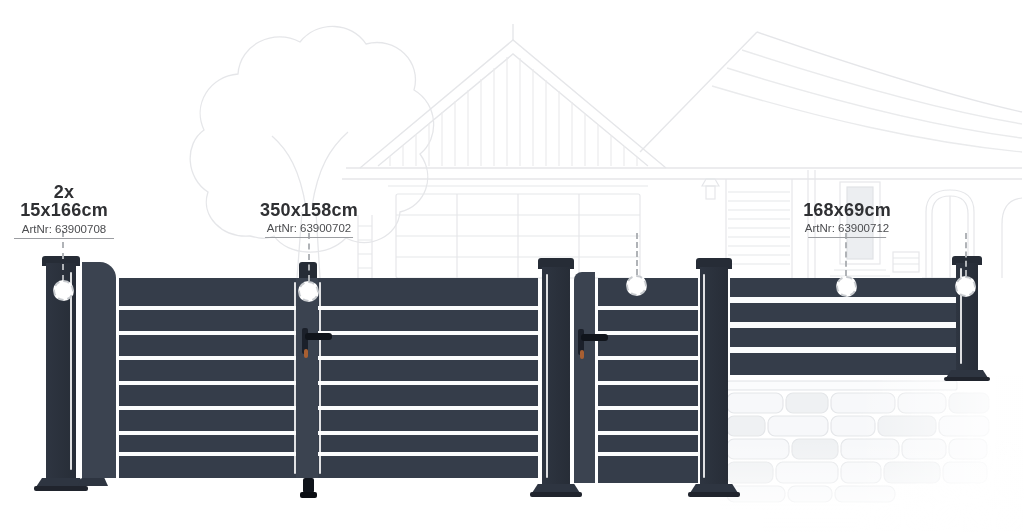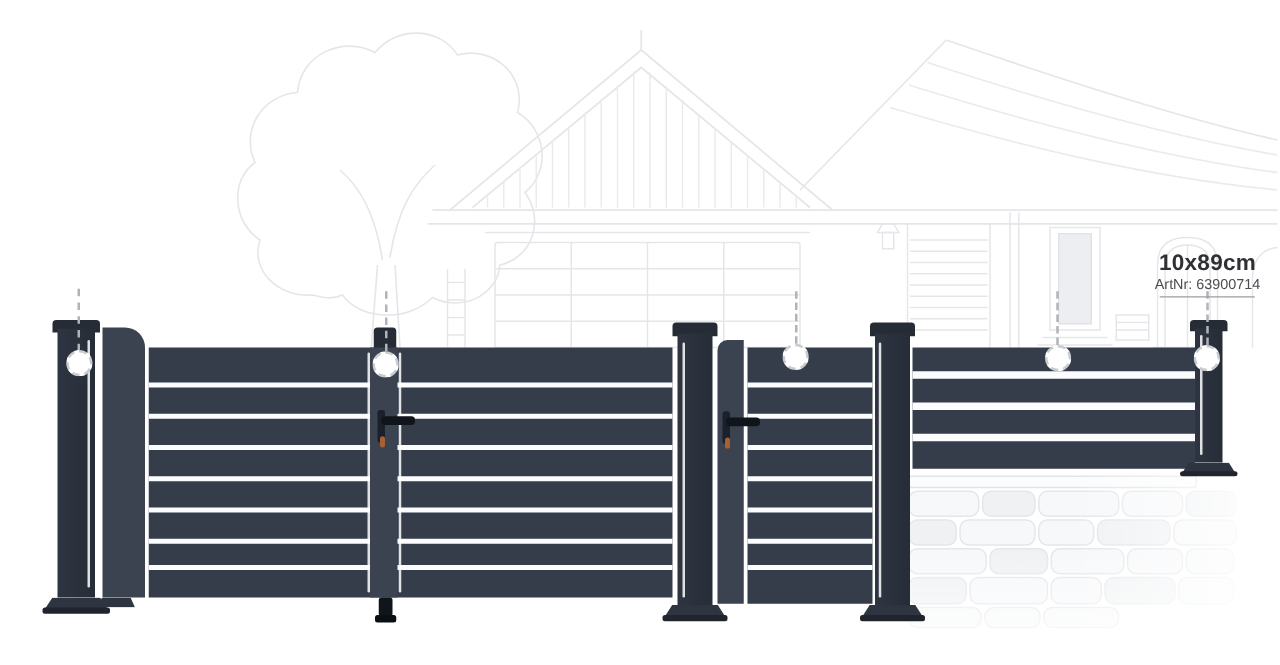--- a/index.html
+++ b/index.html
@@ -186,24 +186,35 @@
     <div class="gap" style="top:44px;height:6px;"></div>
     <div class="gap" style="top:69px;height:6px;"></div>
   </div>
 
   <div class="cap" style="left:952px;top:256px;width:30px;height:9px;"></div>
   <div class="post" style="left:956px;top:263px;width:22px;height:107px;"></div>
   <div class="hl" style="left:960px;top:268px;height:96px;"></div>
   <div class="flare" style="left:946px;top:370px;width:42px;height:8px;"></div>
   <div class="plate" style="left:944px;top:377px;width:46px;height:4px;"></div>
 
-  <div class="callout" style="left:966px;top:201px;">
-    <div class="dim">10x89cm</div>
-    <div class="artnr">ArtNr: 63900714</div>
-    <div class="rule" style="width:76px;"></div>
+  <div class="callout" style="left:64px;top:183px;">
+    <div class="qty">2x</div>
+    <div class="dim">15x166cm</div>
+    <div class="artnr">ArtNr: 63900708</div>
+    <div class="rule" style="width:100px;"></div>
+  </div>
+  <div class="callout" style="left:309px;top:201px;">
+    <div class="dim">350x158cm</div>
+    <div class="artnr">ArtNr: 63900702</div>
+    <div class="rule" style="width:88px;"></div>
+  </div>
+  <div class="callout" style="left:847px;top:201px;">
+    <div class="dim">168x69cm</div>
+    <div class="artnr">ArtNr: 63900712</div>
+    <div class="rule" style="width:78px;"></div>
   </div>
 
   <div class="leader" style="left:62px;top:231px;height:50px;"></div>
   <div class="leader" style="left:308px;top:233px;height:48px;"></div>
   <div class="leader" style="left:636px;top:233px;height:42px;"></div>
   <div class="leader" style="left:845px;top:233px;height:43px;"></div>
   <div class="leader" style="left:965px;top:233px;height:43px;"></div>
 
   <div class="marker" style="left:53px;top:280px;"></div>
   <div class="marker" style="left:298px;top:281px;"></div>

